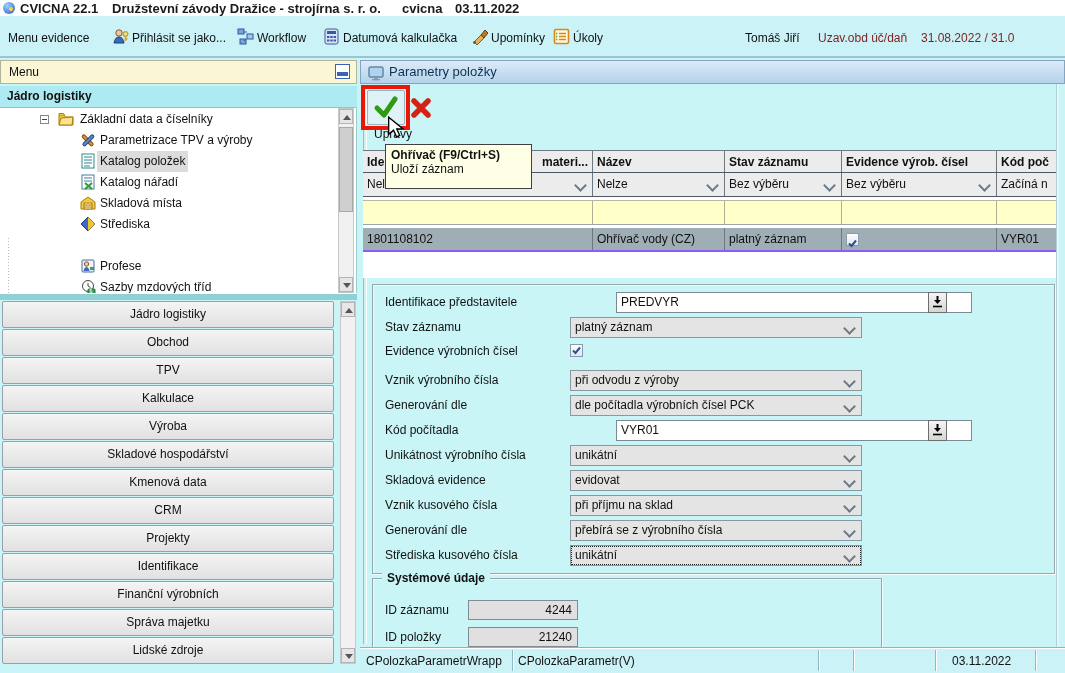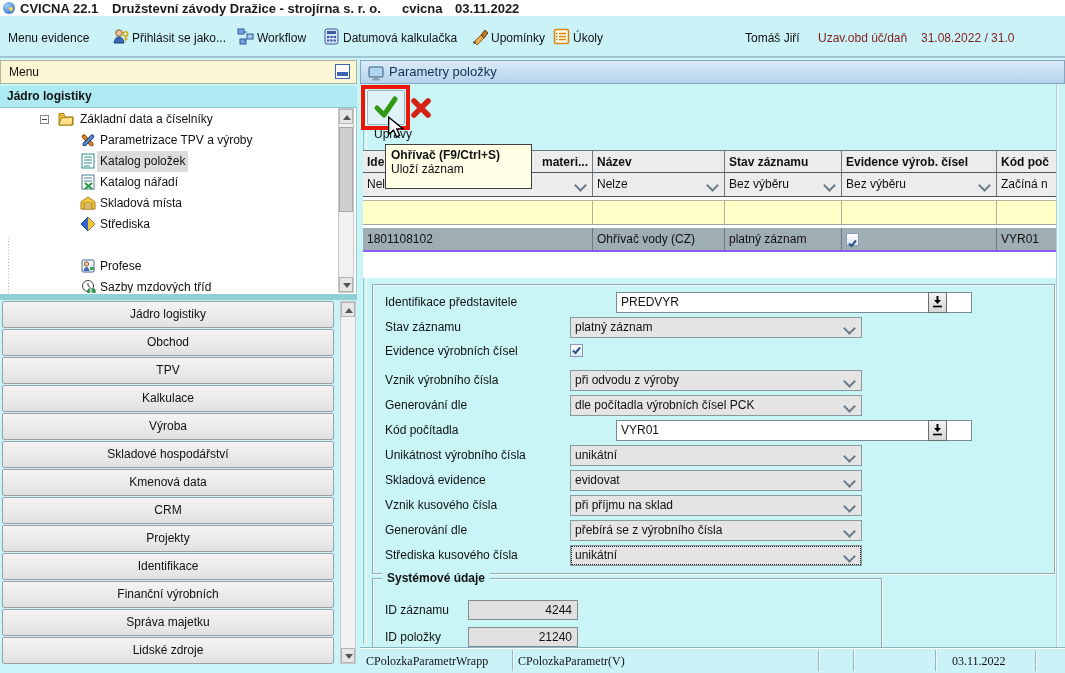--- a/index.html
+++ b/index.html
@@ -72,21 +72,21 @@
   .flabel{position:absolute;left:385px;white-space:nowrap;}
   .finput{position:absolute;left:570px;height:21px;background:#fff;border:1px solid #7a8a94;box-sizing:border-box;line-height:19px;padding-left:4px;white-space:nowrap;margin-left:46px;}
   .fselect{position:absolute;left:570px;width:292px;height:21px;background:#e4e4e4;border:1px solid #8a98a0;box-sizing:border-box;line-height:19px;padding-left:4px;white-space:nowrap;}
   .fselect .chev{top:6px;}
   .lookup{position:absolute;width:19px;height:21px;background:linear-gradient(#f4f4f4,#d6d6d6);border:1px solid #6e6e6e;box-sizing:border-box;}
   .cbox{position:absolute;width:13px;height:13px;background:linear-gradient(#fdfdfd,#dde9f3);border:1px solid #8a9ab0;box-sizing:border-box;}
   .focusdots{outline:1px dotted #222;outline-offset:-2px;}
   .sysval{position:absolute;left:468px;width:110px;height:20px;background:#e0e0e0;border:1px solid #828a92;box-sizing:border-box;text-align:right;line-height:18px;padding-right:5px;}
   
   #statusbar{left:360px;top:647px;width:705px;height:26px;background:#cbf3f7;border-top:1px solid #8ab4c0;box-shadow:inset 0 1px 0 #fff;box-sizing:border-box;}
-  .scell{position:absolute;top:5px;height:17px;line-height:17px;white-space:nowrap;overflow:hidden;font-family:Liberation Serif, serif;}
+  .scell{position:absolute;top:5px;height:17px;line-height:17px;white-space:nowrap;overflow:hidden;}
   .sdiv{position:absolute;top:2px;width:1px;height:21px;background:#8fb8c4;box-shadow:1px 0 0 #fff;}
   #dp-edge{left:1056px;top:84px;width:2px;height:563px;background:#e6f6f8;border-left:1px solid #a8d4da;}
 </style>
 </head>
 <body>
 
 <div id="screen">
 
   <div id="titlebar" class="abs">
     <div id="app-icon" class="abs">

